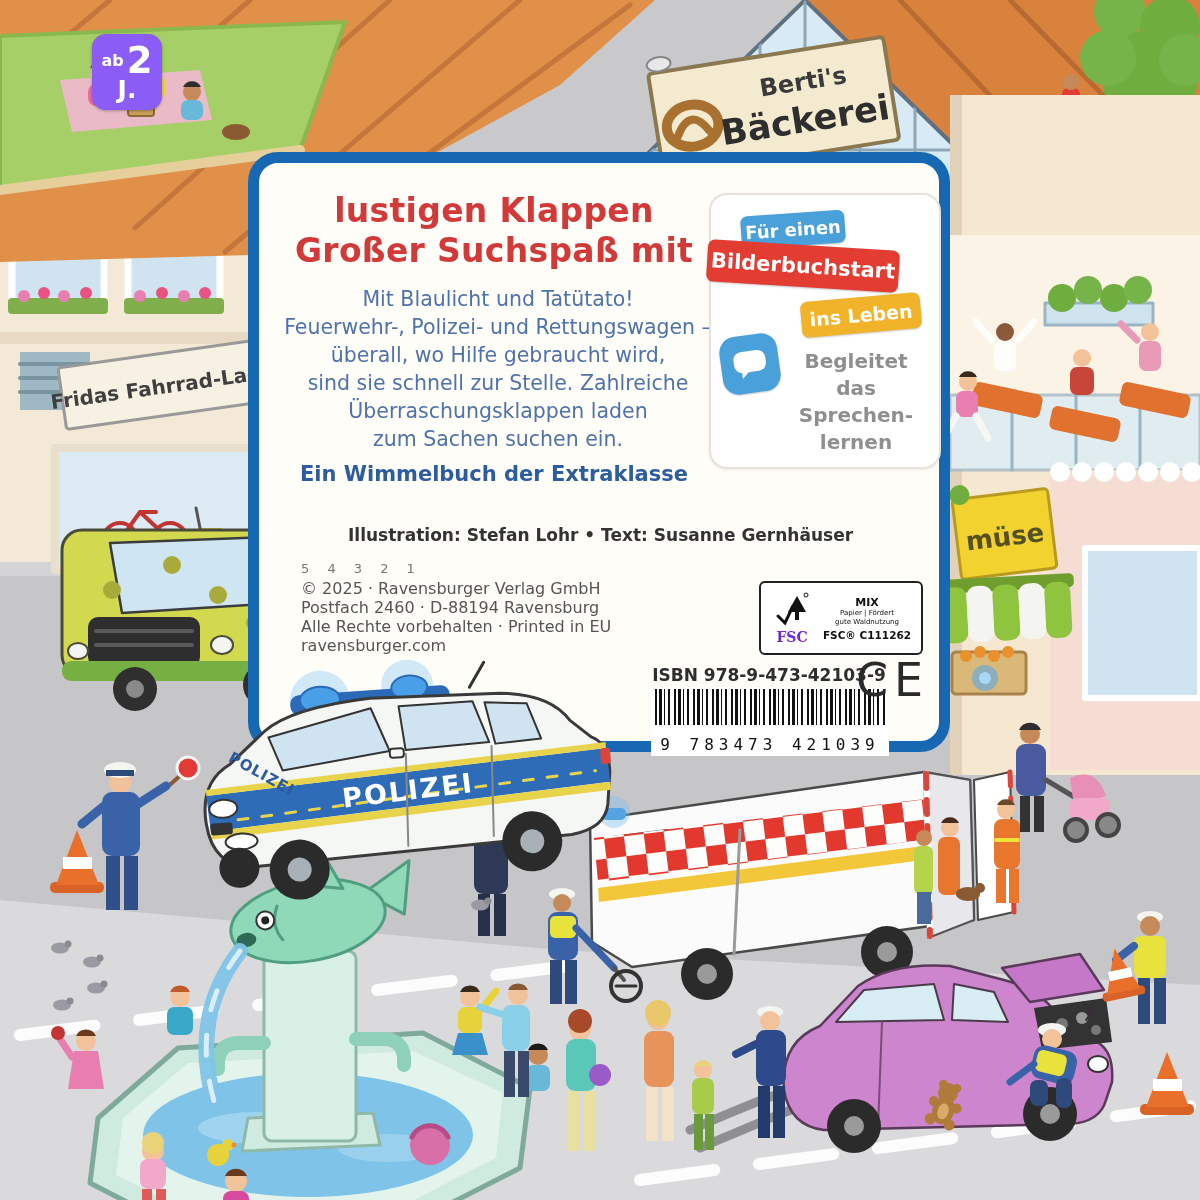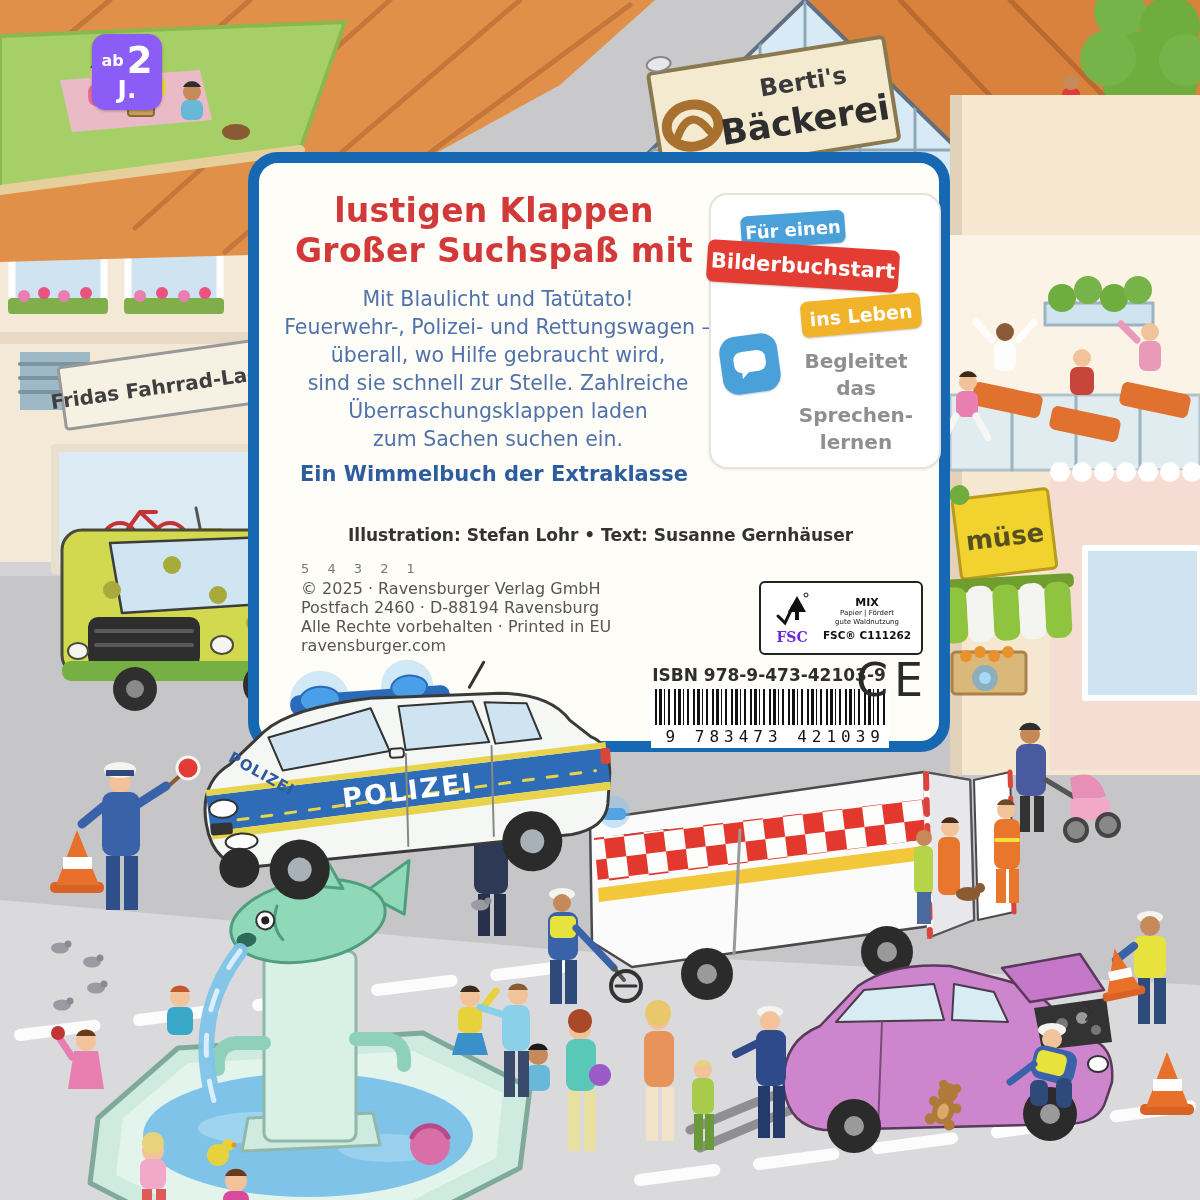--- a/index.html
+++ b/index.html
@@ -45,21 +45,21 @@
   .fsc-desc{font-size:7px;line-height:9px;}
   .fsc-code{font-size:10.5px;font-weight:bold;margin-top:2px;}
 
   
   .isbn{position:absolute;top:502px;left:392px;width:236px;text-align:center;color:#2e2e2e;
         font-size:17px;font-weight:600;}
   .barcode{position:absolute;top:524px;left:392px;width:230px;background:#fff;padding:2px 4px;}
   .bars{height:36px;background:repeating-linear-gradient(90deg,#111 0 2px,#fff 2px 4px,#111 4px 7px,
         #fff 7px 9px,#111 9px 10px,#fff 10px 13px,#111 13px 15px,#fff 15px 19px);}
   .bdigits{font-family:"DejaVu Sans Mono",monospace;font-size:16px;letter-spacing:5px;color:#111;
-           margin-top:2px;text-align:right;}
+           margin-top:10px;text-align:center;}
   .ce{position:absolute;top:490px;left:597px;font-size:46px;color:#2a2a2a;letter-spacing:6px;font-weight:500;}
 
   
   .promo-card{position:absolute;top:30px;left:450px;width:228px;height:272px;background:#fff;
               border:2px solid #e7e3da;border-radius:18px;box-shadow:0 1px 3px rgba(0,0,0,.07);}
   .badge{position:absolute;color:#fff;font-weight:bold;text-align:center;border-radius:7px;
          box-shadow:0 1px 2px rgba(0,0,0,.22);}
   .badge-blue{top:18px;left:30px;width:104px;padding:6px 0;background:#4aa0d9;font-size:18px;
               transform:rotate(-4deg);}
   .badge-red{top:50px;left:-4px;width:192px;padding:9px 0;background:#e23c33;font-size:21px;

